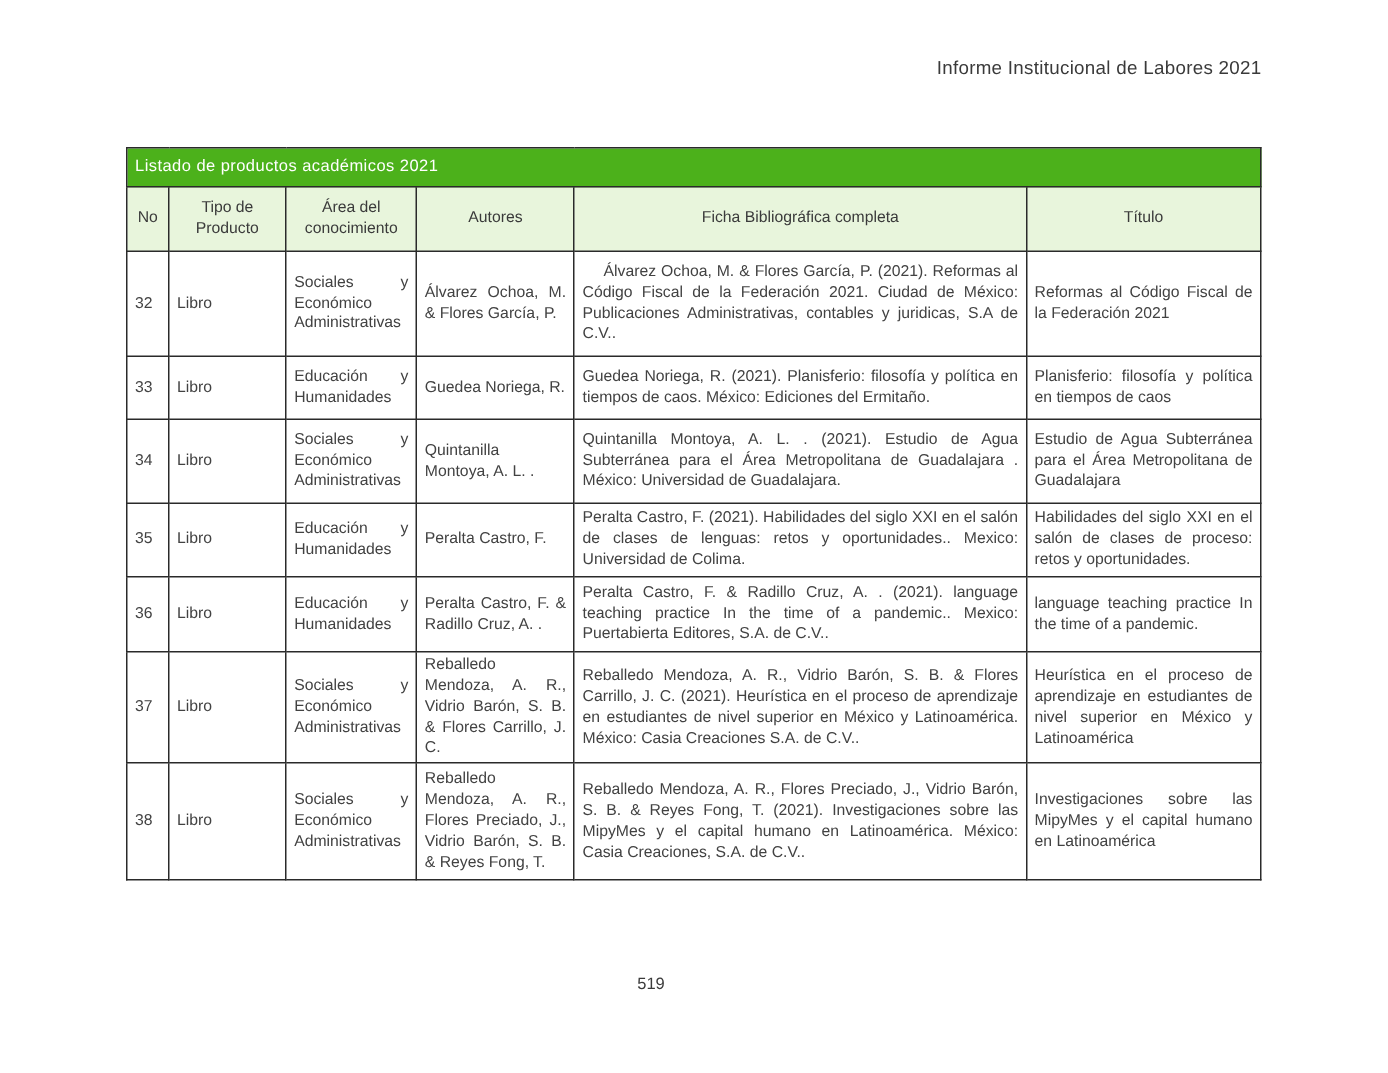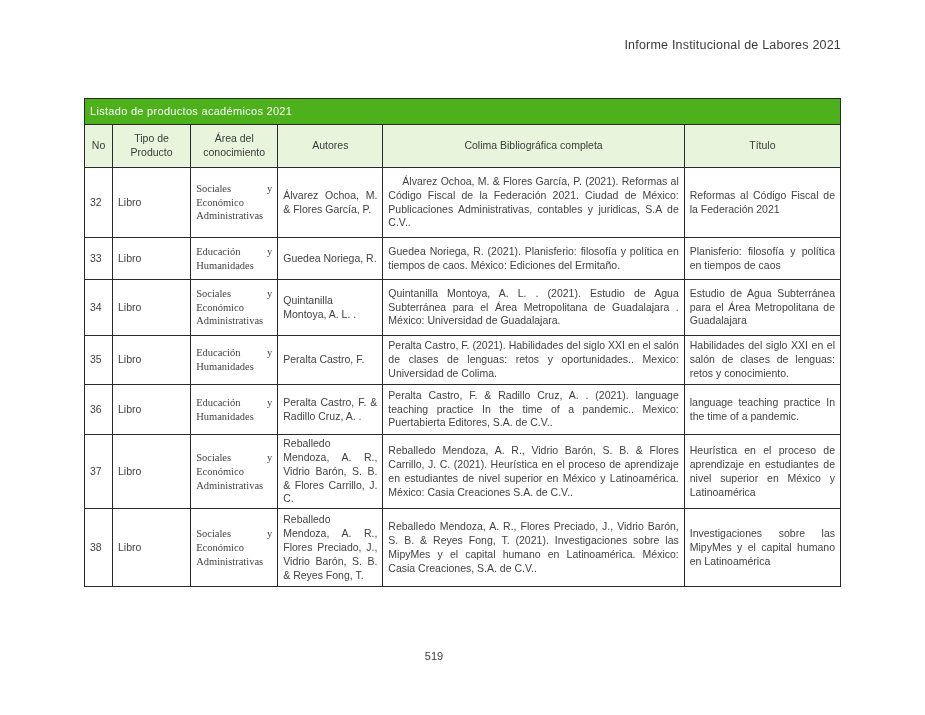--- a/index.html
+++ b/index.html
@@ -54,21 +54,21 @@
   tbody td{background:#ffffff;color:#424242;}
   tbody tr:nth-child(1){height:70px;}
   tbody tr:nth-child(2){height:42px;}
   tbody tr:nth-child(3){height:56px;}
   tbody tr:nth-child(4){height:49px;}
   tbody tr:nth-child(5){height:50px;}
   tbody tr:nth-child(6){height:71px;}
   tbody tr:nth-child(7){height:78px;}
   tbody td:nth-child(1){text-align:left;}
   tbody td:nth-child(2){text-align:left;}
-  tbody td:nth-child(3){text-align:justify;font-family:Liberation Serif, serif;}
+  tbody td:nth-child(3){text-align:justify;}
   tbody td:nth-child(4){text-align:justify;}
   tbody td:nth-child(5){text-align:justify;}
   tbody td:nth-child(6){text-align:justify;}
   tbody tr:nth-child(1) td:nth-child(5){text-indent:14px;}
   .page-number{
     position:absolute;
     top:650px;
     left:84px;
     width:700px;
     text-align:center;
@@ -94,21 +94,21 @@
     </colgroup>
     <thead>
       <tr class="banner-row">
         <td colspan="6">Listado de productos académicos 2021</td>
       </tr>
       <tr class="col-header-row">
         <th>No</th>
         <th>Tipo de Producto</th>
         <th>Área del conocimiento</th>
         <th>Autores</th>
-        <th>Colima Bibliográfica completa</th>
+        <th>Ficha Bibliográfica completa</th>
         <th>Título</th>
       </tr>
     </thead>
     <tbody>
       <tr>
         <td>32</td>
         <td>Libro</td>
         <td>Sociales y Económico Administrativas</td>
         <td>Álvarez Ochoa, M. &amp; Flores García, P.</td>
         <td>Álvarez Ochoa, M. &amp; Flores García, P. (2021). Reformas al Código Fiscal de la Federación 2021. Ciudad de México: Publicaciones Administrativas, contables y juridicas, S.A de C.V..</td>
@@ -129,21 +129,21 @@
         <td>Quintanilla Montoya, A. L. .</td>
         <td>Quintanilla Montoya, A. L. . (2021). Estudio de Agua Subterránea para el Área Metropolitana de Guadalajara . México: Universidad de Guadalajara.</td>
         <td>Estudio de Agua Subterránea para el Área Metropolitana de Guadalajara</td>
       </tr>
       <tr>
         <td>35</td>
         <td>Libro</td>
         <td>Educación y Humanidades</td>
         <td>Peralta Castro, F.</td>
         <td>Peralta Castro, F. (2021). Habilidades del siglo XXI en el salón de clases de lenguas: retos y oportunidades.. Mexico: Universidad de Colima.</td>
-        <td>Habilidades del siglo XXI en el salón de clases de lenguas: retos y conocimiento.</td>
+        <td>Habilidades del siglo XXI en el salón de clases de proceso: retos y oportunidades.</td>
       </tr>
       <tr>
         <td>36</td>
         <td>Libro</td>
         <td>Educación y Humanidades</td>
         <td>Peralta Castro, F. &amp; Radillo Cruz, A. .</td>
         <td>Peralta Castro, F. &amp; Radillo Cruz, A. . (2021). language teaching practice In the time of a pandemic.. Mexico: Puertabierta Editores, S.A. de C.V..</td>
         <td>language teaching practice In the time of a pandemic.</td>
       </tr>
       <tr>

